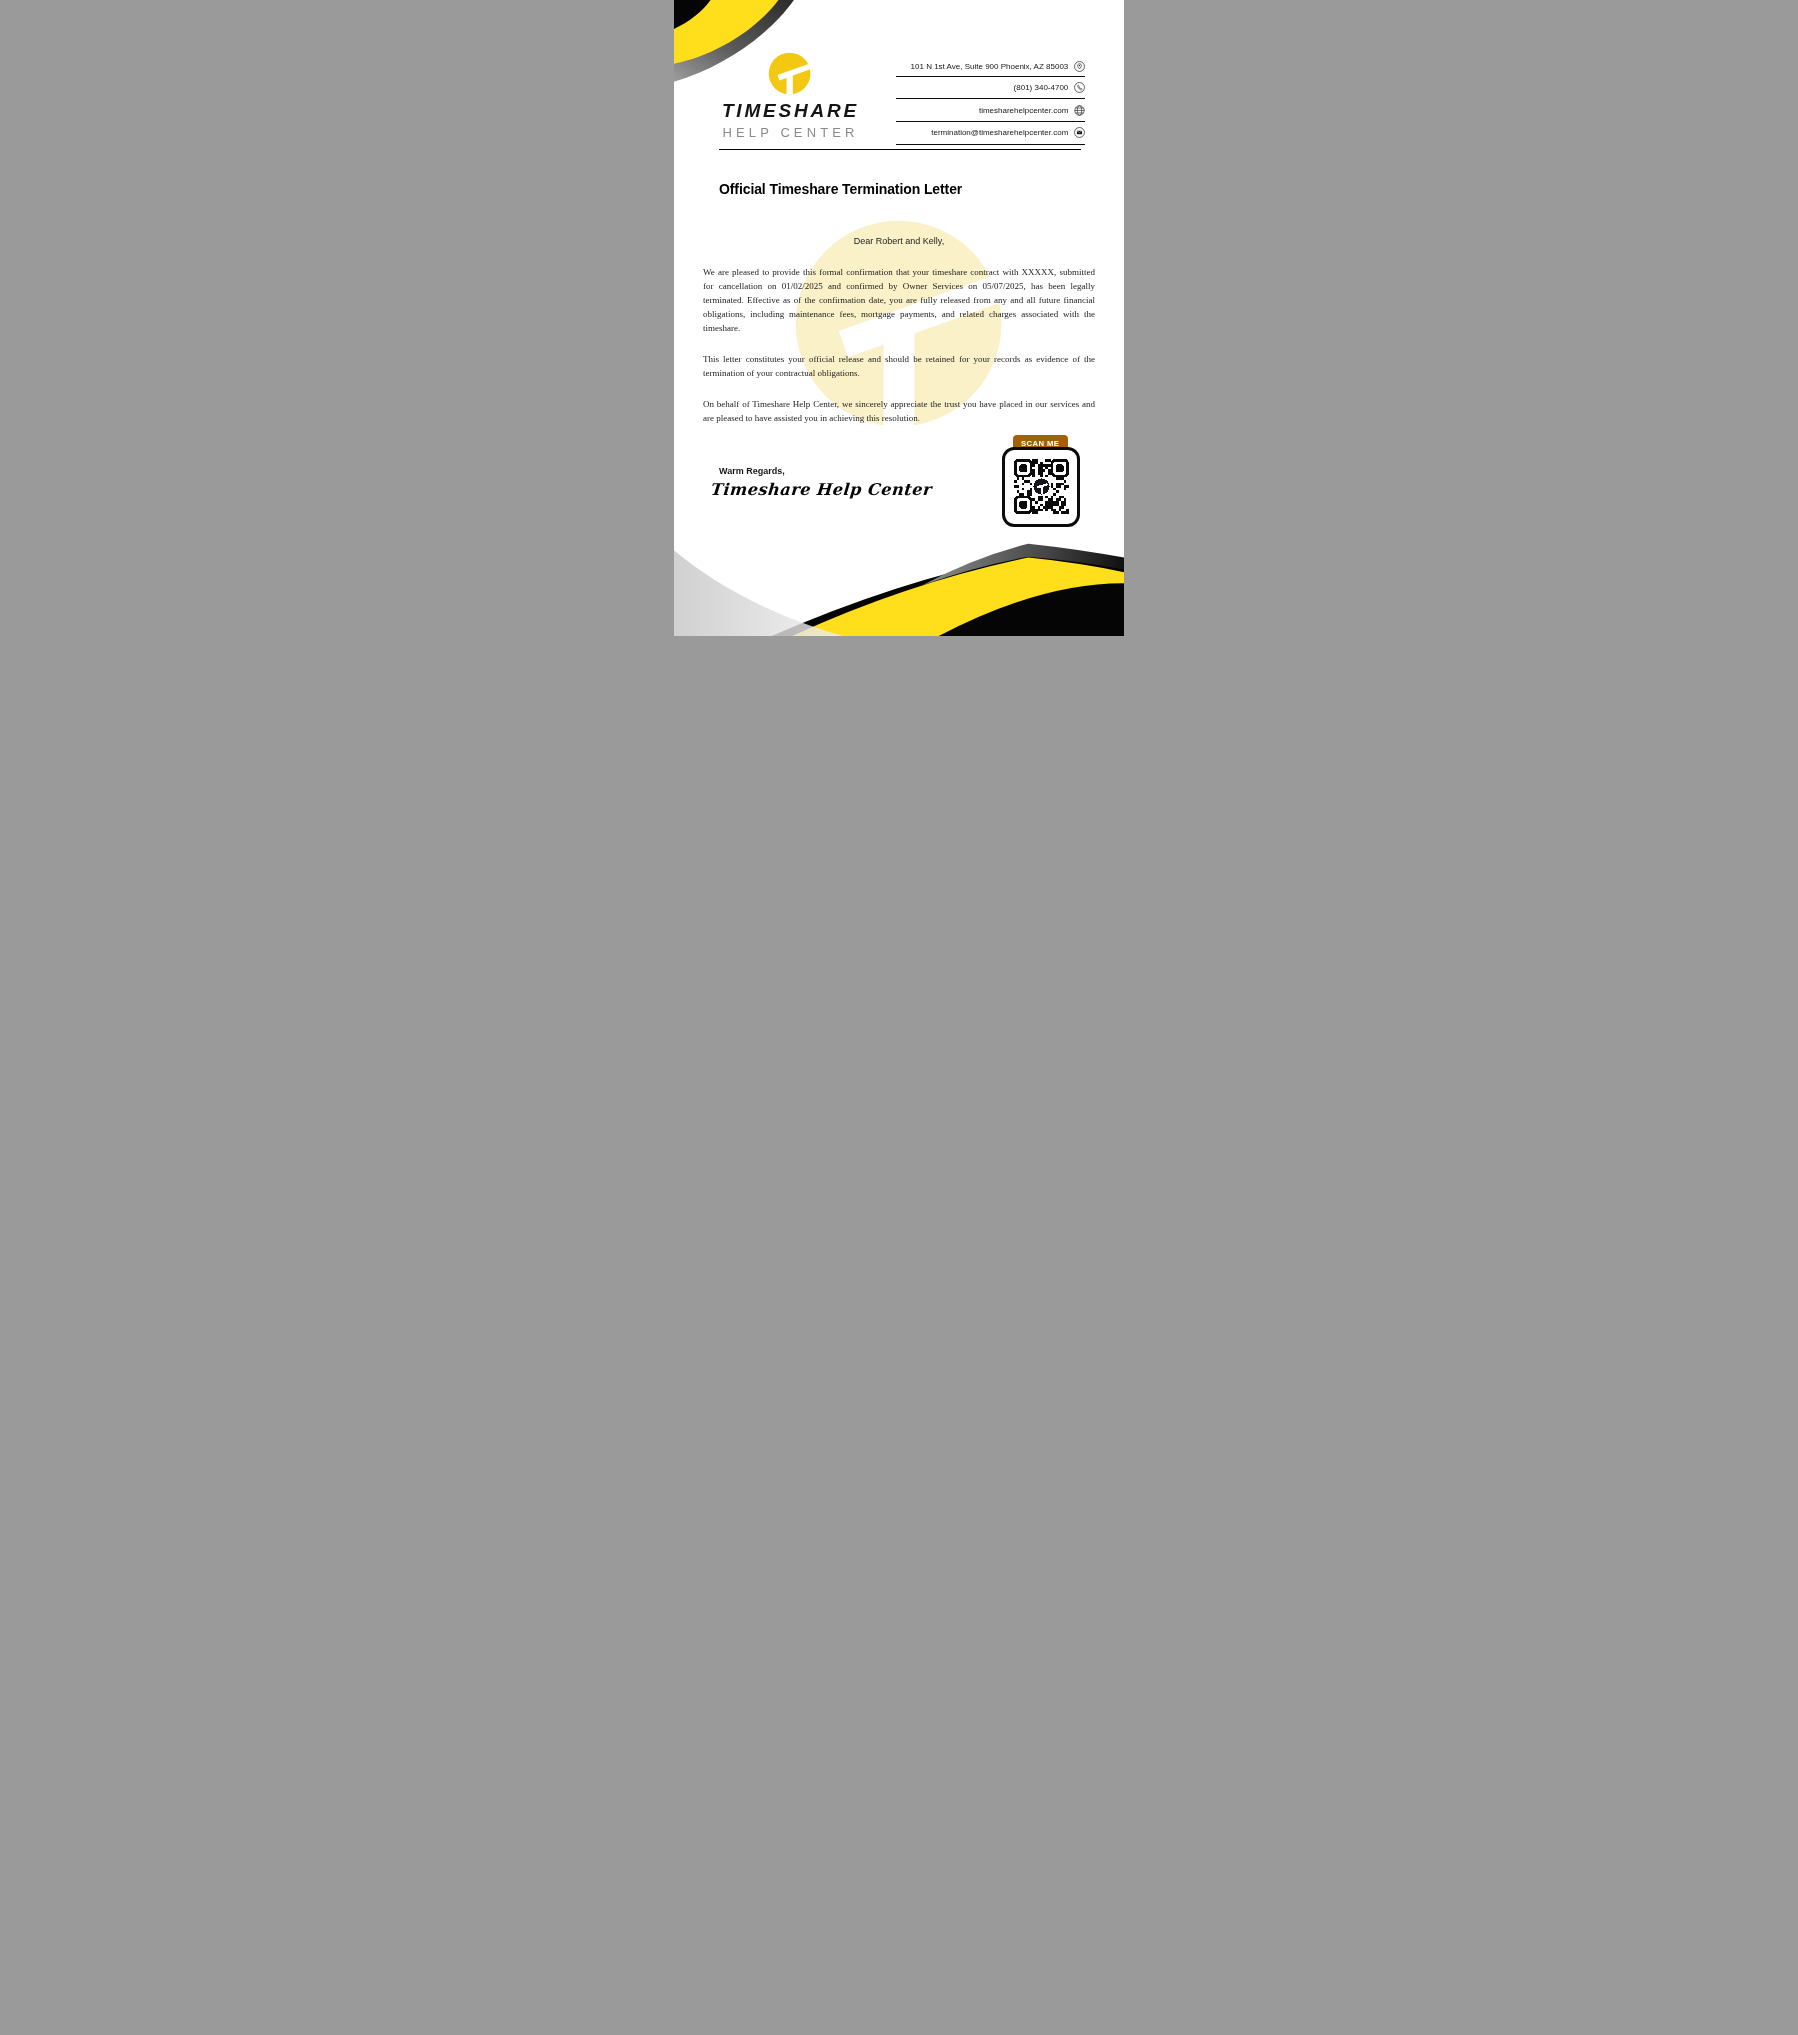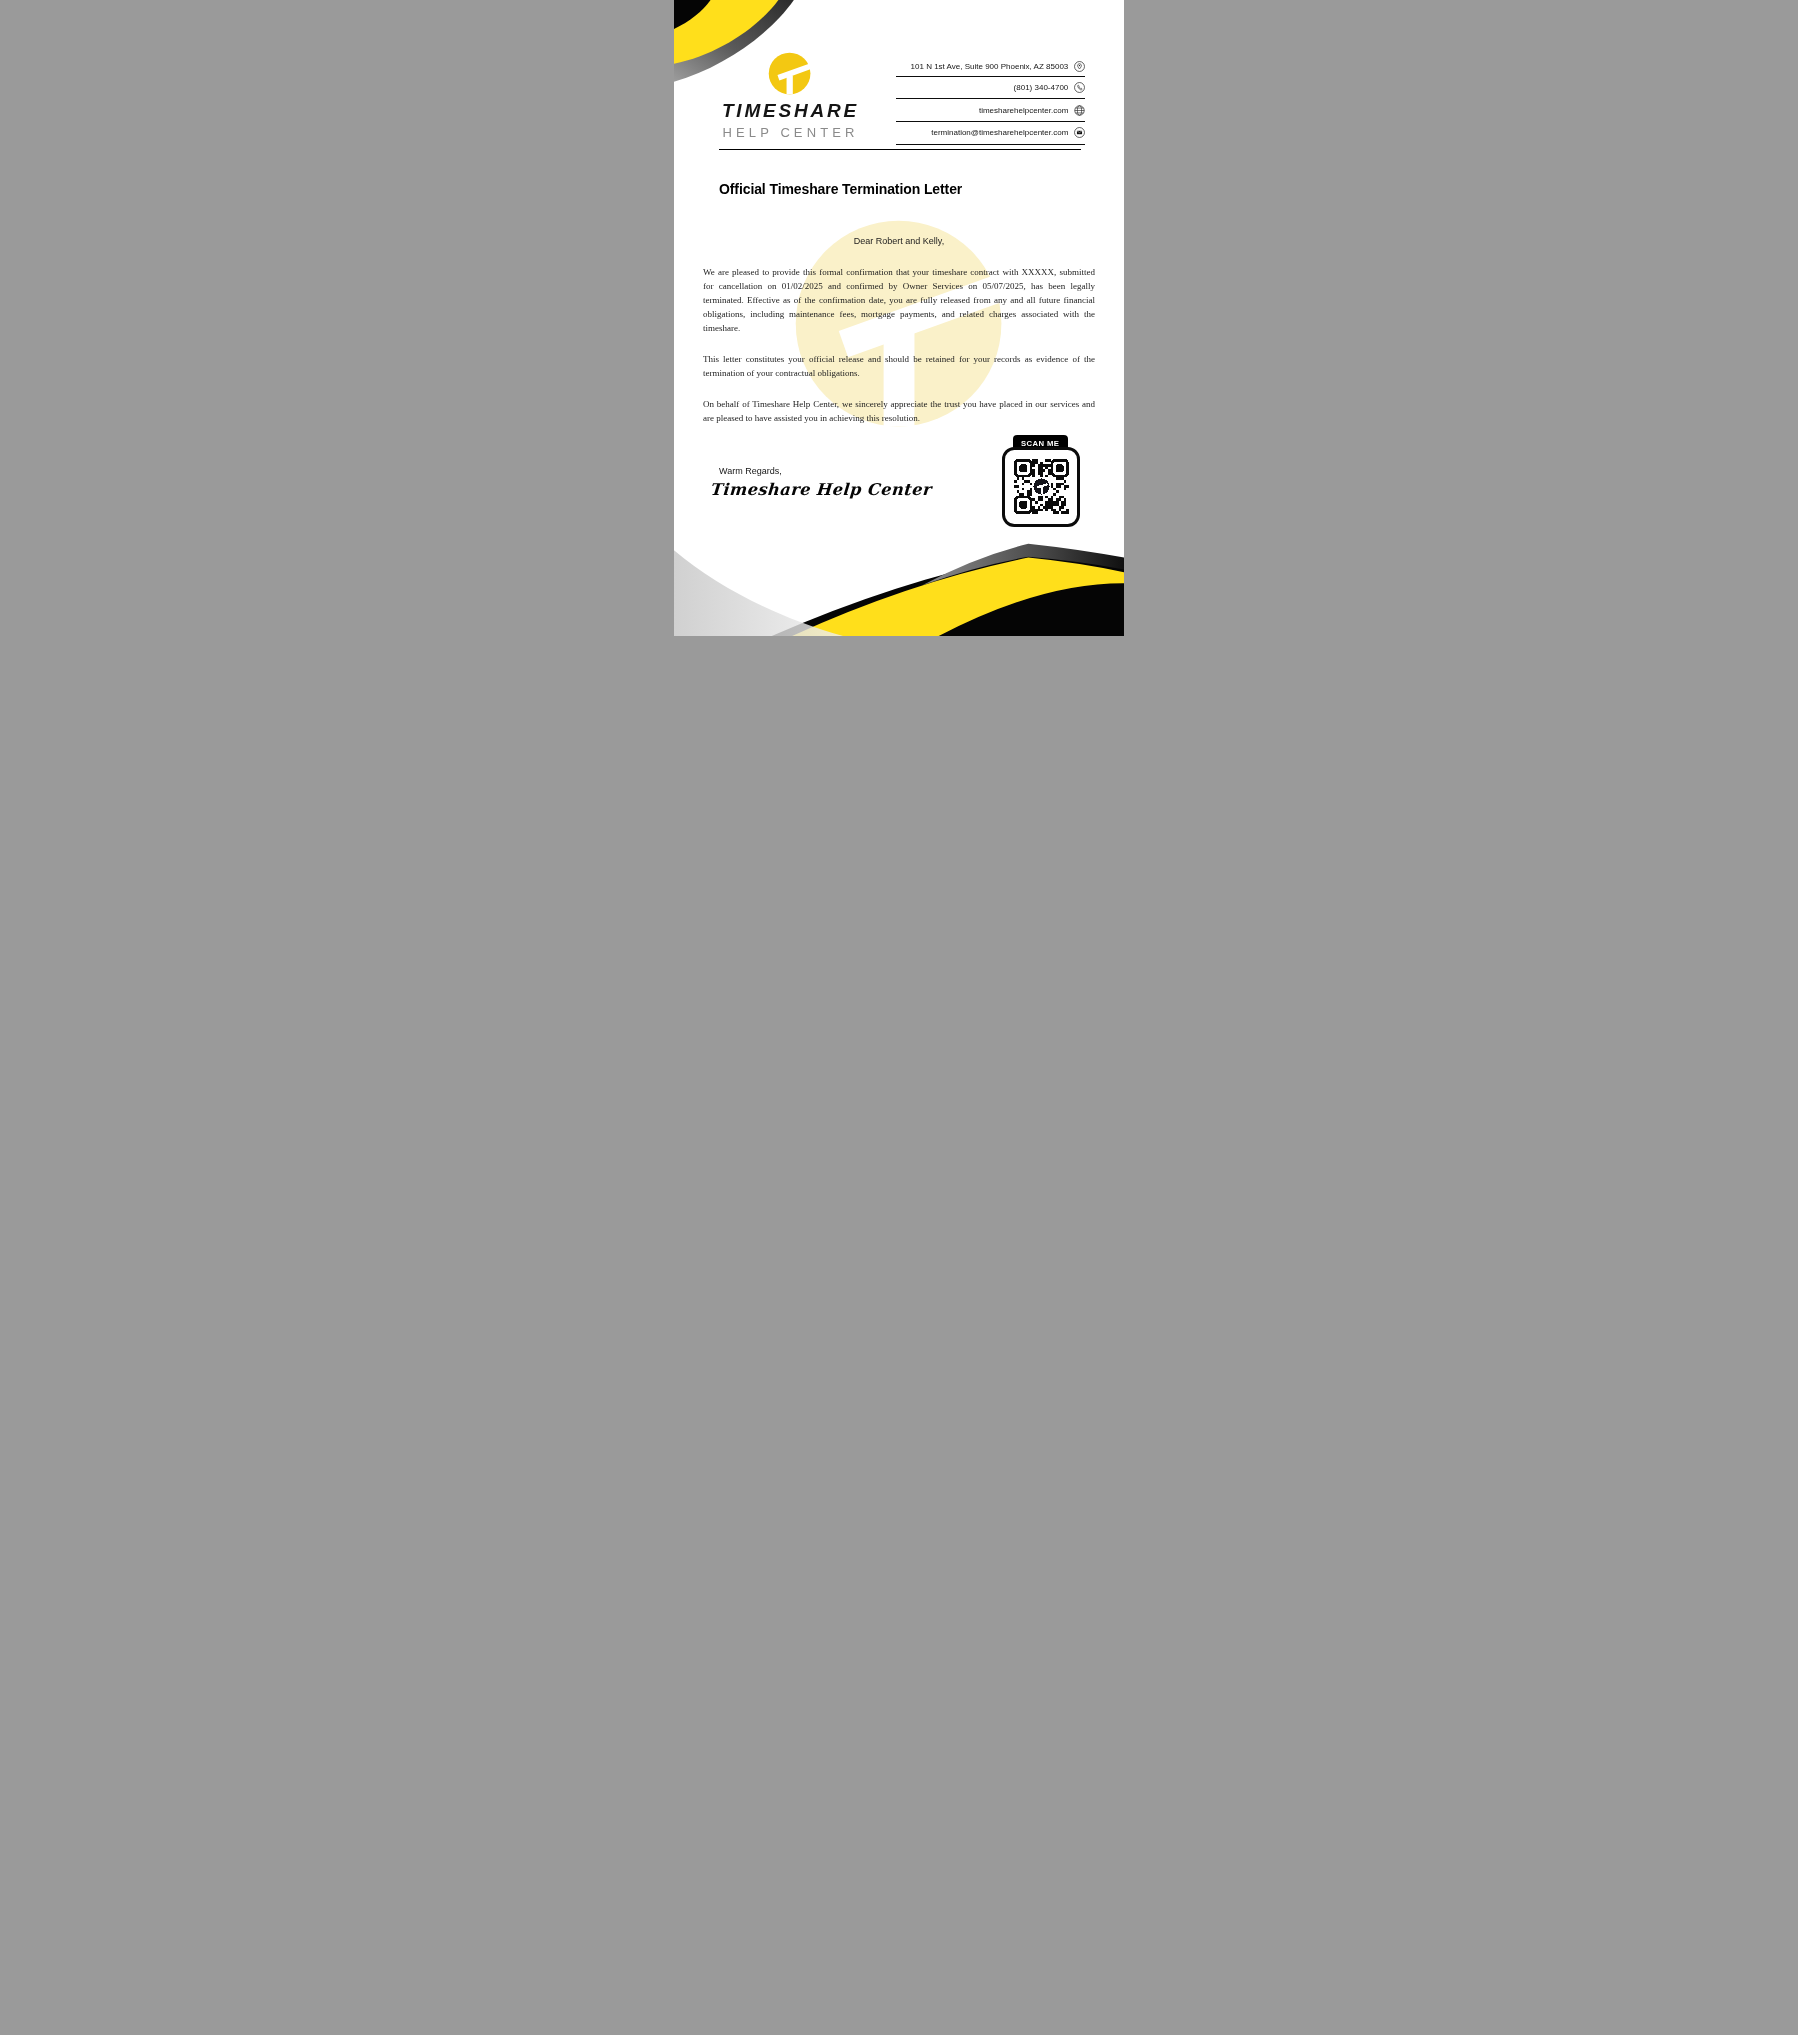--- a/index.html
+++ b/index.html
@@ -61,35 +61,35 @@
   
   .letter-body{left:29px;top:226px;width:392px;z-index:2;}
   .letter-body p{
     margin:0;
     font-size:9px;line-height:14px;
     text-align:justify;
   }
   .letter-body p.salutation{text-align:center;margin-top:8px;}
   .letter-body p + p{margin-top:17px;font-family:Liberation Serif, serif;}
 
-  .closing{left:45px;top:466px;z-index:2;font-size:9px;color:#161616;}
+  .closing{left:45px;top:466px;z-index:2;font-size:9px;color:#161616;font-weight:bold;}
   .signature{
     left:37px;top:480px;z-index:2;
     font-family:"DejaVu Serif", serif;
     font-style:italic;font-weight:700;
     font-size:16.3px;color:#050505;
     transform:skewX(-6deg);
     letter-spacing:0.4px;white-space:nowrap;
   }
 
   
   .qr-wrap{left:328px;top:435px;width:81px;z-index:2;}
   .scan-tab{
     position:absolute;left:10.6px;top:0;width:55px;height:16.3px;
-    background:#000000;border-radius:4.1px;
+    background:#a16207;border-radius:4.1px;
     display:flex;align-items:center;justify-content:center;
     color:#fff;font-size:7.7px;font-weight:700;letter-spacing:0.4px;
   }
   .qr-frame{
     position:absolute;left:0;top:11.8px;width:72px;height:74px;
     background:#fff;border:3.3px solid #0b0b0b;border-radius:12.2px;
   }
   .qr-code{position:absolute;left:9px;top:9px;width:55px;height:55px;}
 </style>
 </head>

